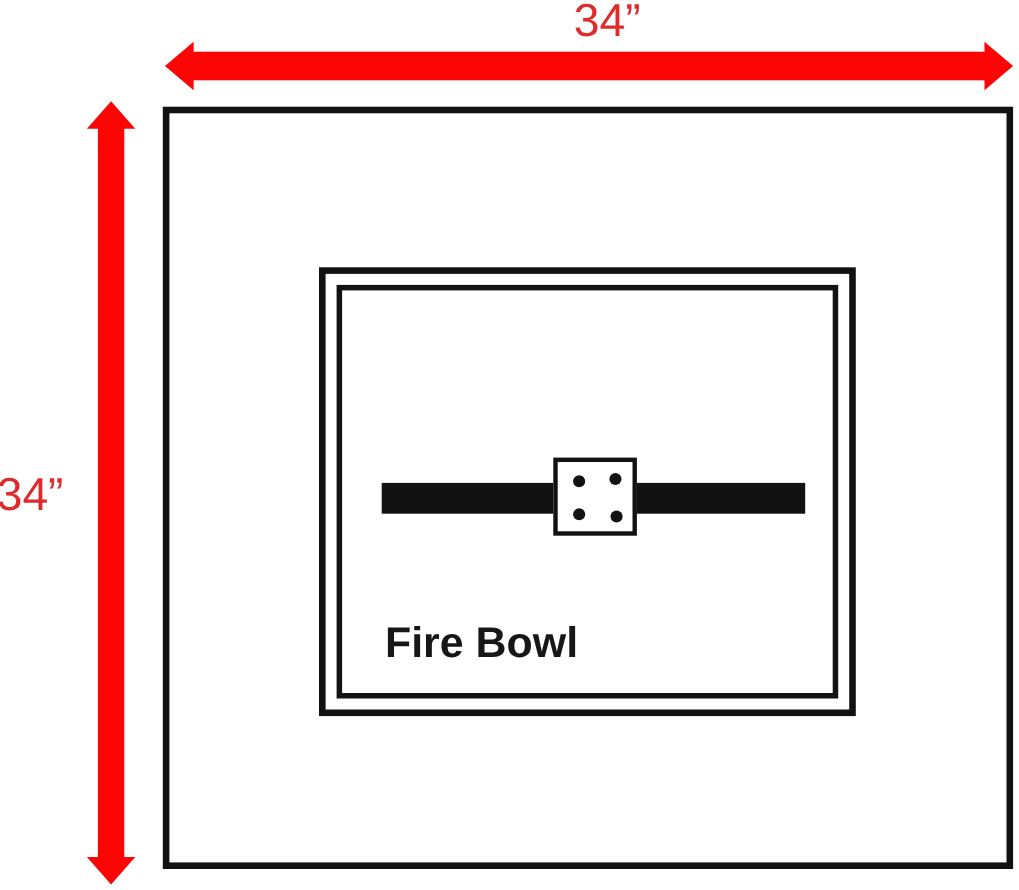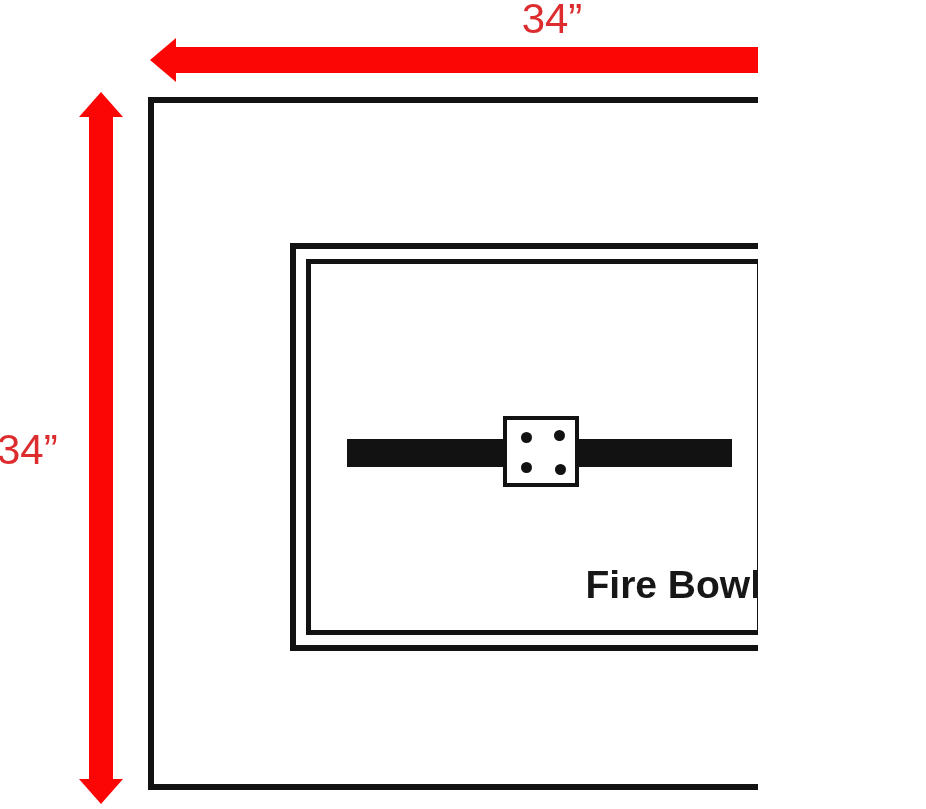--- a/index.html
+++ b/index.html
@@ -2,21 +2,21 @@
 <html style="--arrow-red: #fb0505; --dim-text-red: #dd2c2e; --line-black: #121212; --background: #ffffff;"><head>
 <meta charset="utf-8">
 <style>
   html, body {
     margin: 0;
     padding: 0;
     background: #ffffff;
   }
   .canvas {
     position: relative;
-    width: 758px;
+    width: 926px;
     height: 809px;
     background: var(--background, #ffffff);
     overflow: hidden;
     font-family: "Liberation Sans", sans-serif;
     border-radius: 11px;
   }
   
   .dim-label {
     position: absolute;
     color: var(--dim-text-red, #dd2c2e);
@@ -147,21 +147,21 @@
   .burner-dot.tl { left: 14px; top: 12px; }
   .burner-dot.tr { left: 47px; top: 10px; }
   .burner-dot.bl { left: 14px; top: 42px; }
   .burner-dot.br { left: 48px; top: 44px; }
   
   .fire-bowl-label {
     position: absolute;
     left: 306px;
     top: 565px;
     width: 455px;
-    text-align: right;
+    text-align: left;
     text-indent: 44px;
     font-size: 39px;
     font-weight: 700;
     color: #171717;
     line-height: 1;
     white-space: nowrap;
   }
 </style>
 </head>
 <body>

